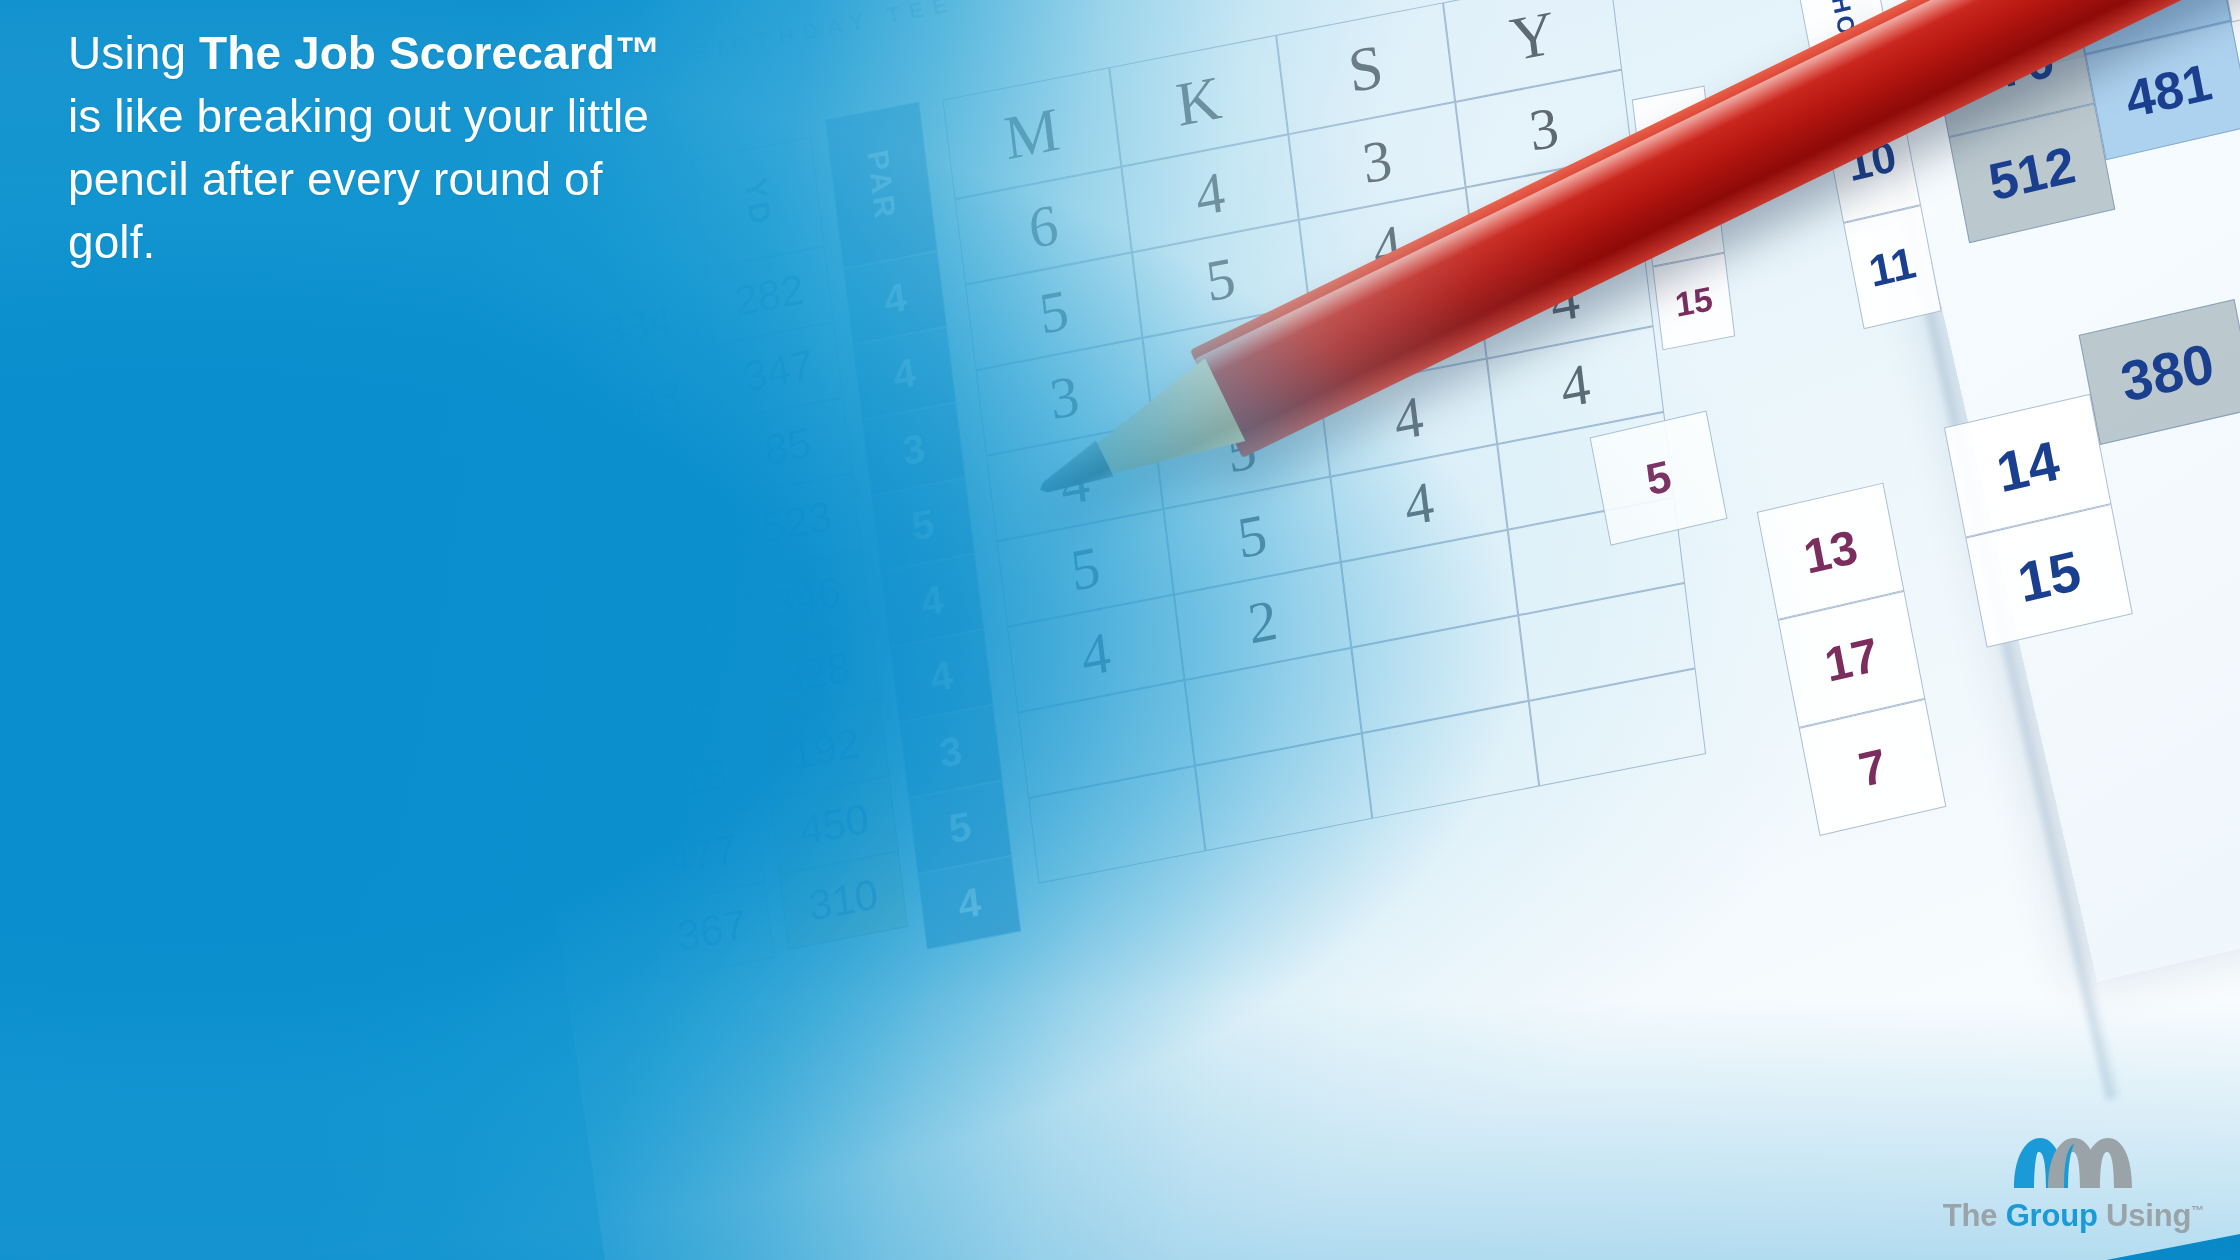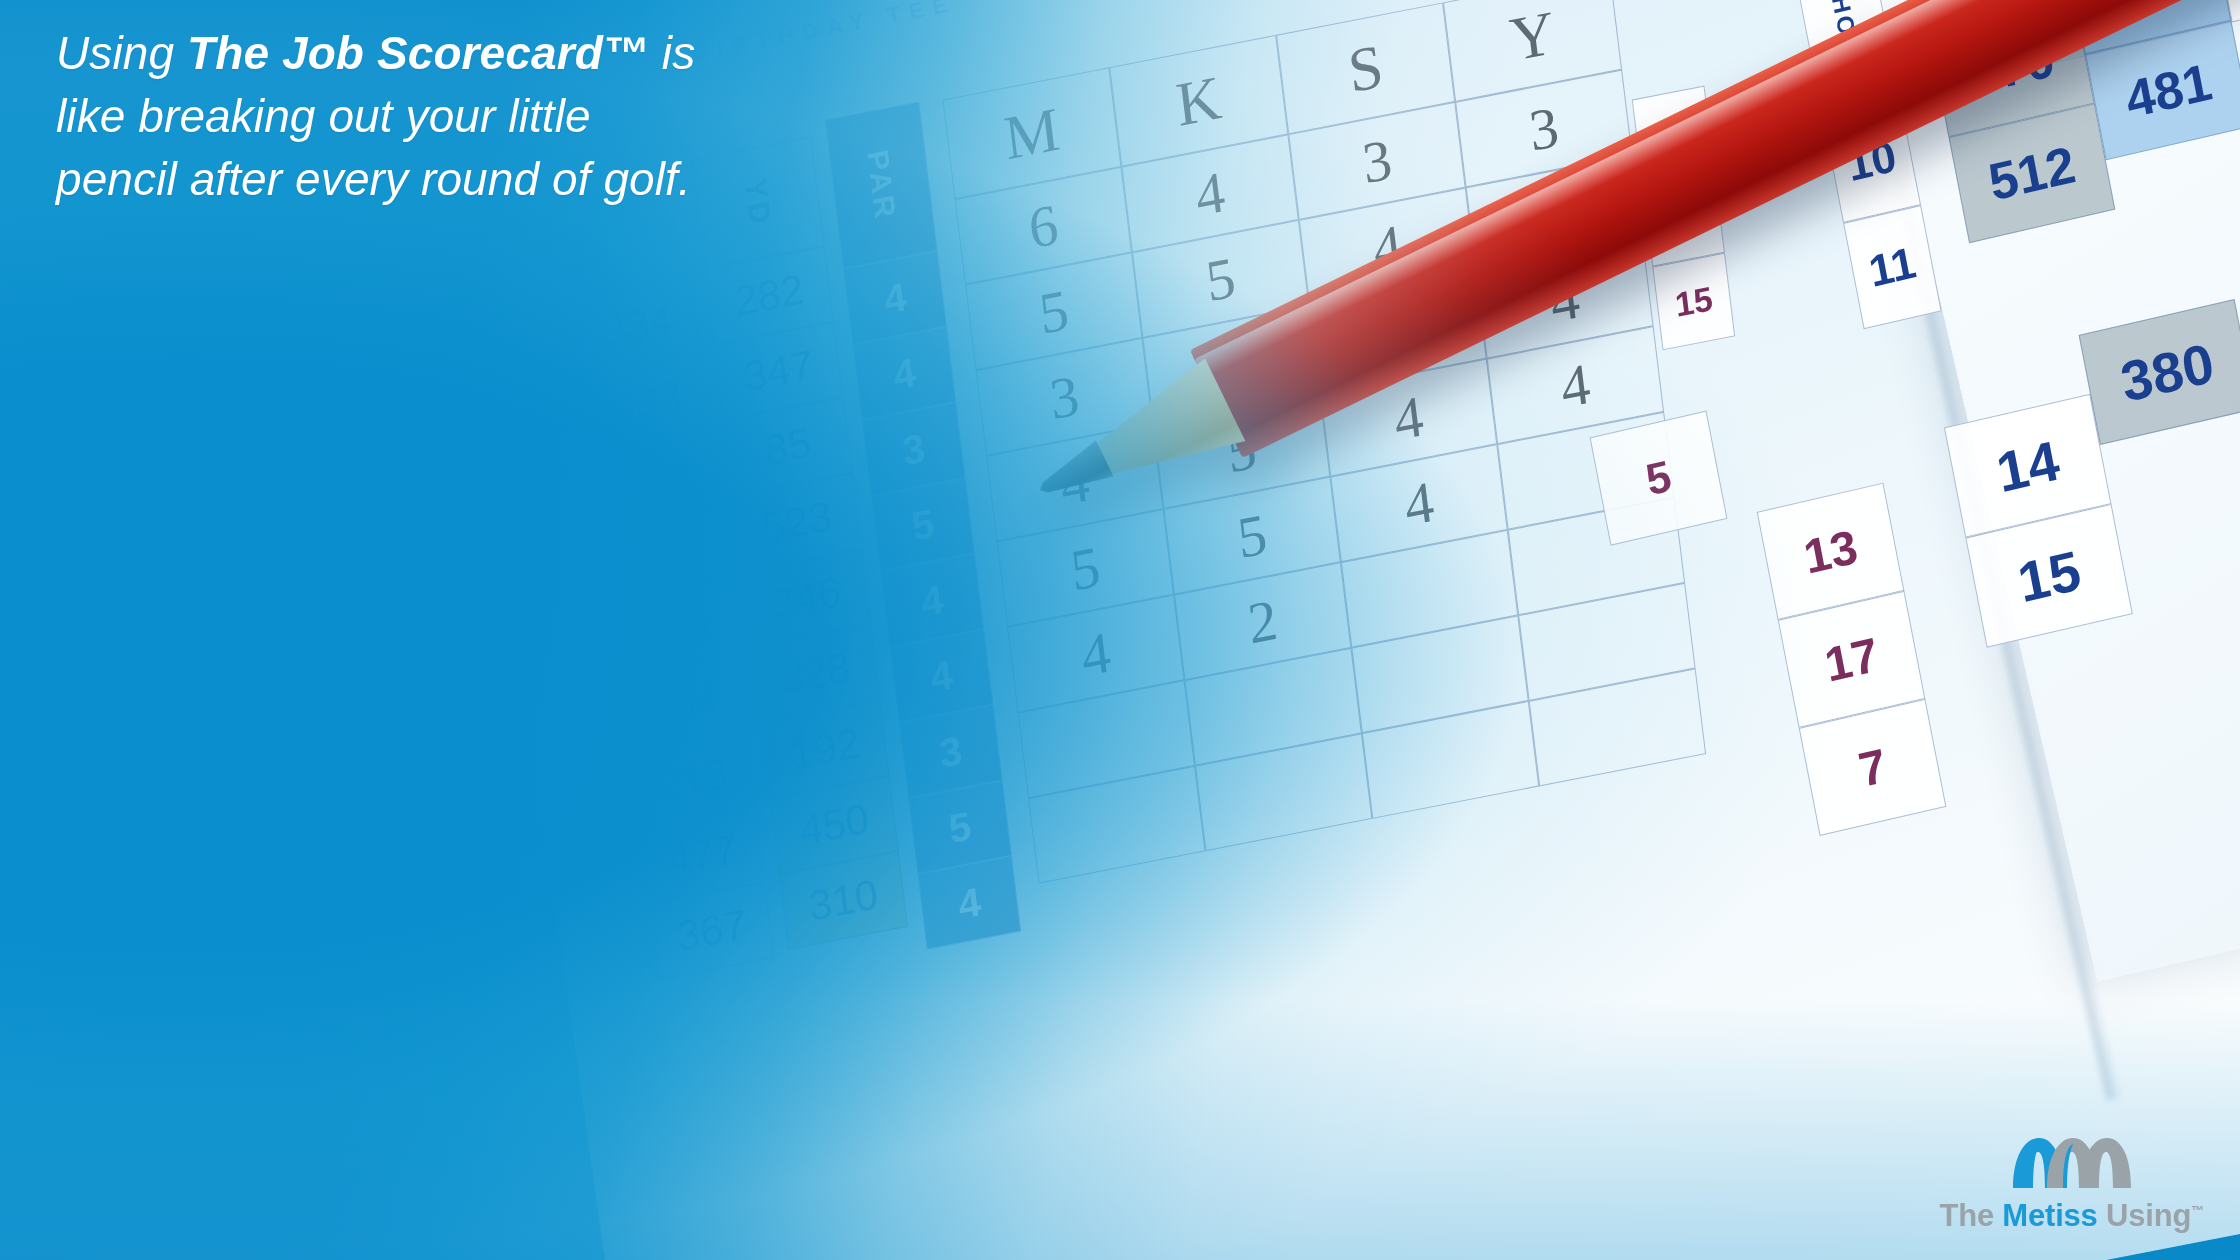--- a/index.html
+++ b/index.html
@@ -125,21 +125,21 @@
   
   .quote{
     position:absolute;left:56px;top:22px;width:640px;
     color:#ffffff;
     font-size:46px;line-height:63px;
     font-family:"Liberation Sans", sans-serif;
     font-stretch:condensed;
     letter-spacing:.1px;
     text-shadow:0 1px 2px rgba(0,60,100,.12);
   }
-  .quote p{margin:0 0 56px 0;font-style:italic;}
+  .quote p{margin:0 0 56px 12px;}
   .quote b{font-weight:700;}
 
   
   .logo{
     position:absolute;right:36px;bottom:26px;
     display:flex;flex-direction:column;align-items:center;
   }
   .logo .mark{width:122px;height:58px;margin-bottom:6px;}
   .logo .wordmark{
     font-size:31px;font-weight:700;letter-spacing:-.2px;
@@ -299,16 +299,16 @@
   </div>
 
   <div class="logo">
     <svg class="mark" viewBox="0 0 122 58">
       <path d="M2 54 C2 22 14 4 28 4 C42 4 52 22 52 54 L52 54 L34 54 C34 28 31 18 27 18 C23 18 20 28 20 54 Z" fill="#1a9ad7"></path>
       <path d="M36 54 C36 22 48 4 62 4 C76 4 86 22 86 54 L68 54 C68 28 65 18 61 18 C57 18 54 28 54 54 Z" fill="#9aa3a8"></path>
       <path d="M70 54 C70 22 82 4 96 4 C110 4 120 22 120 54 L102 54 C102 28 99 18 95 18 C91 18 88 28 88 54 Z" fill="#9aa3a8"></path>
       <path d="M18 54 C18 26 22 12 28 10 C24 20 22 32 22 54 Z" fill="#1a9ad7"></path>
       <path d="M52 54 C52 26 56 12 62 10 C58 20 56 32 56 54 Z" fill="#1a9ad7"></path>
     </svg>
-    <div class="wordmark"><span class="g1">The </span><span class="g2">Metiss</span><span class="g1"> Using</span><span class="tm">™</span></div>
+    <div class="wordmark"><span class="g1">The </span><span class="g2">Group</span><span class="g1"> Using</span><span class="tm">™</span></div>
   </div>
 
 </div>
 
 </body></html>

